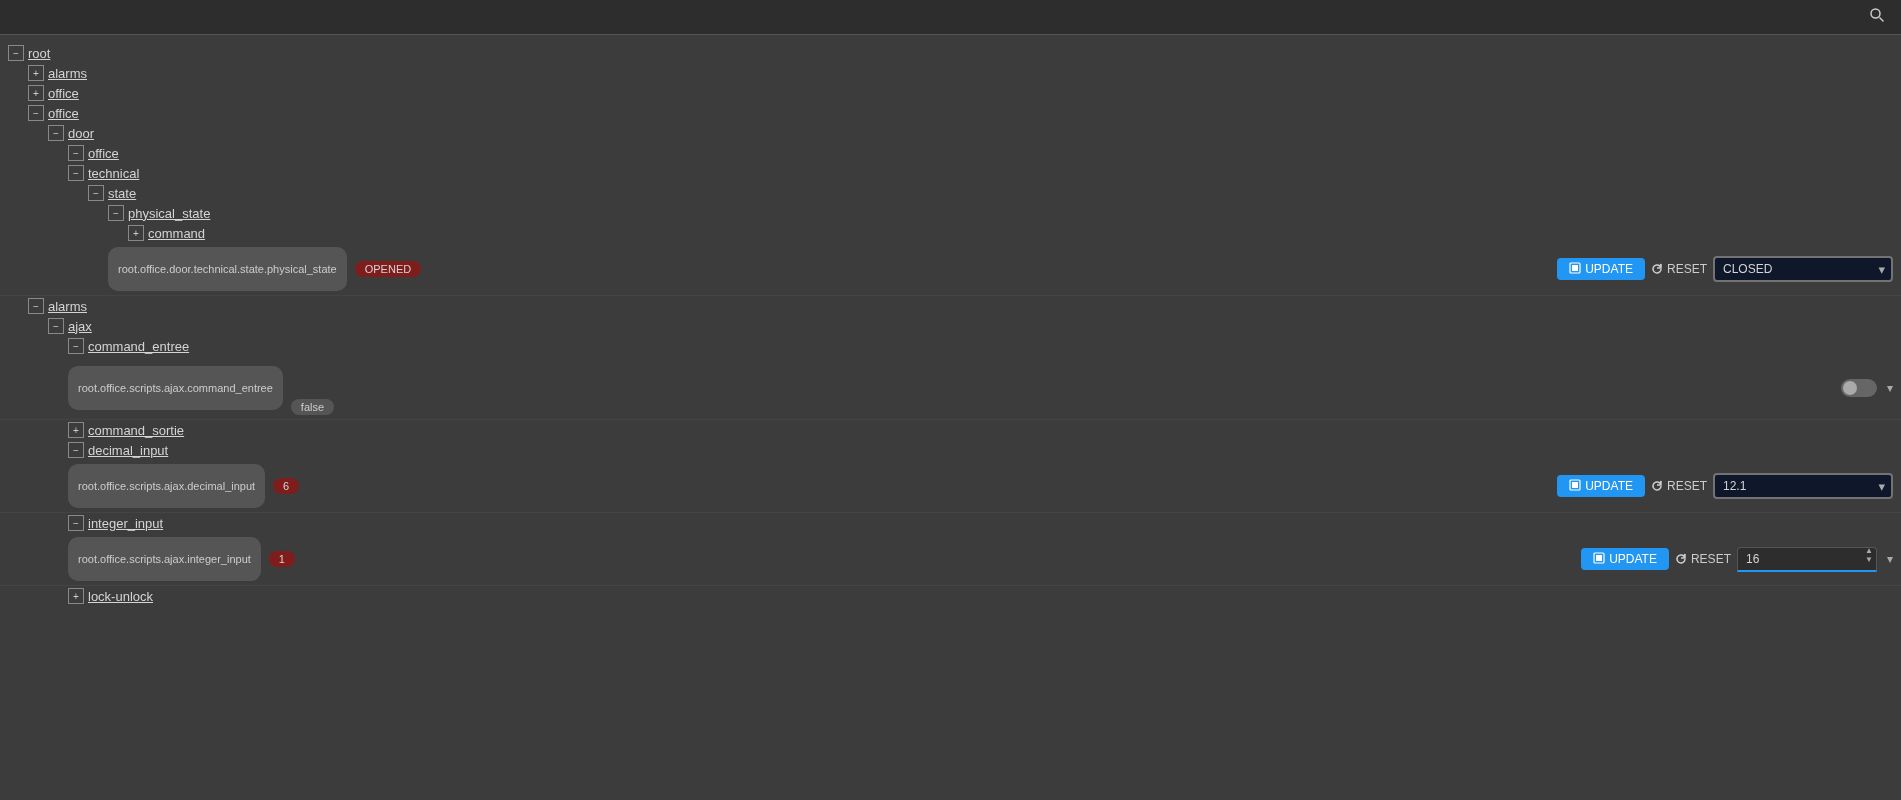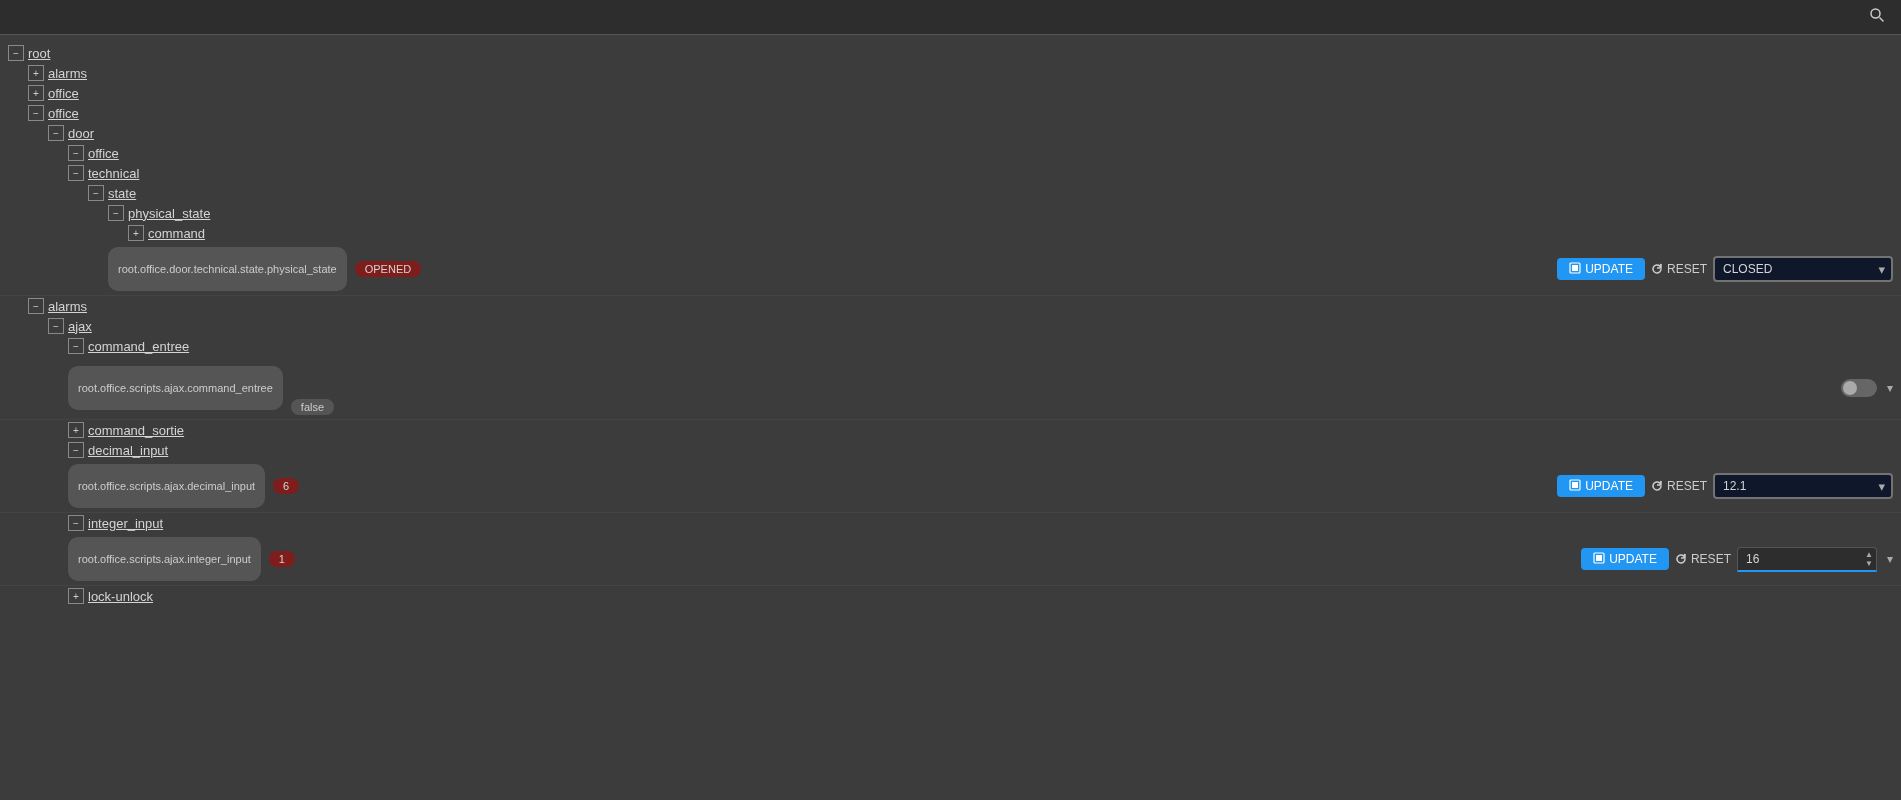--- a/index.html
+++ b/index.html
@@ -143,21 +143,20 @@
       border-bottom: 2px solid #2196F3;
       color: #d4d4d4;
       border-radius: 4px 4px 0 0;
       padding: 4px 8px;
       font-size: 12px;
       min-width: 140px;
     }
     .input-number-wrapper {
       position: relative;
       display: inline-flex;
-      align-items: center;
     }
     .input-number-wrapper input {
       background: #2d2d2d;
       border: 1px solid #555;
       border-bottom: 2px solid #2196F3;
       color: #d4d4d4;
       border-radius: 4px 4px 0 0;
       padding: 4px 24px 4px 8px;
       font-size: 12px;
       width: 100px;

